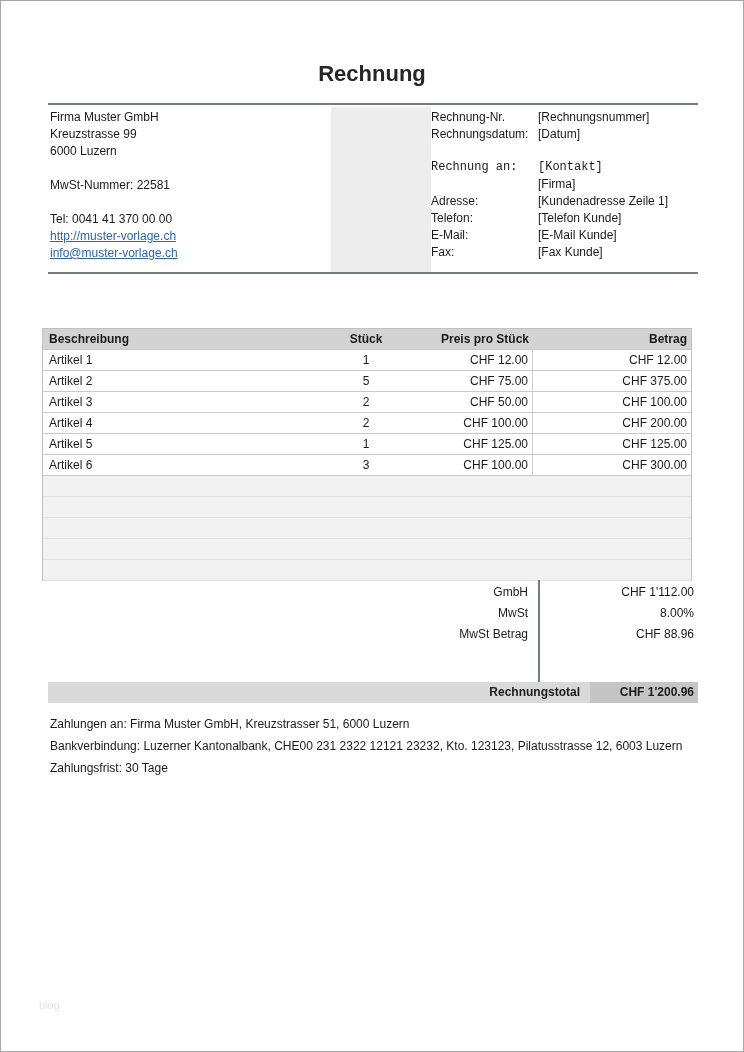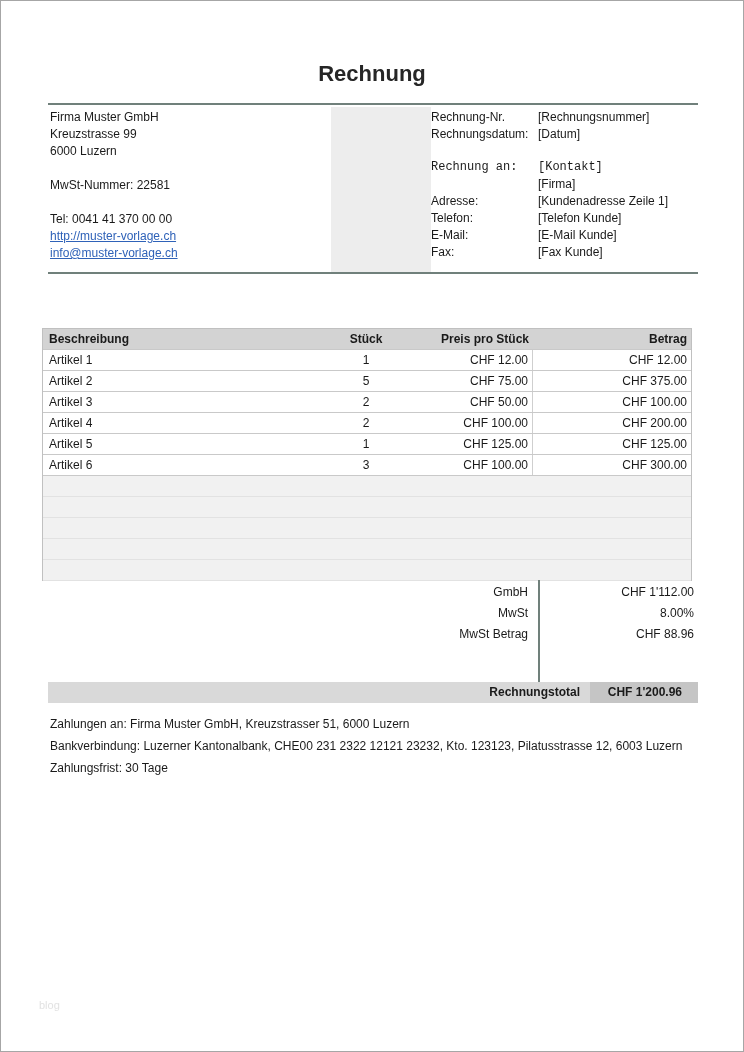--- a/index.html
+++ b/index.html
@@ -38,21 +38,21 @@
   .trow.item .c-price { border-right:1px solid #cfcfcf; }
   .c-amt { flex:1; text-align:right; padding-right:4px; }
 
   .summary { position:absolute; left:47px; top:581px; width:650px; }
   .srow { display:flex; height:21px; line-height:21px; }
   .s-label { width:490px; text-align:right; padding-right:10px; }
   .s-value { flex:1; text-align:right; padding-right:4px; }
   .vline { position:absolute; left:537px; top:579px; width:2px; height:123px; background:#70807b; }
   .total-bar { position:absolute; left:47px; top:681px; width:650px; height:21px; display:flex; font-weight:bold; line-height:21px; }
   .total-label { width:542px; background:#d9d9d9; text-align:right; padding-right:10px; }
-  .total-value { flex:1; background:#c5c5c5; text-align:right; padding-right:16px; }
+  .total-value { flex:1; background:#c5c5c5; text-align:right; padding-right:4px; }
 
   .footer { position:absolute; left:49px; top:712px; width:648px; }
   .footer .fline { height:22px; line-height:22px; }
   .watermark { position:absolute; left:38px; top:998px; color:#e2e2e2; font-size:11px; }
 </style>
 </head>
 <body>
 
 <div class="page">
 

